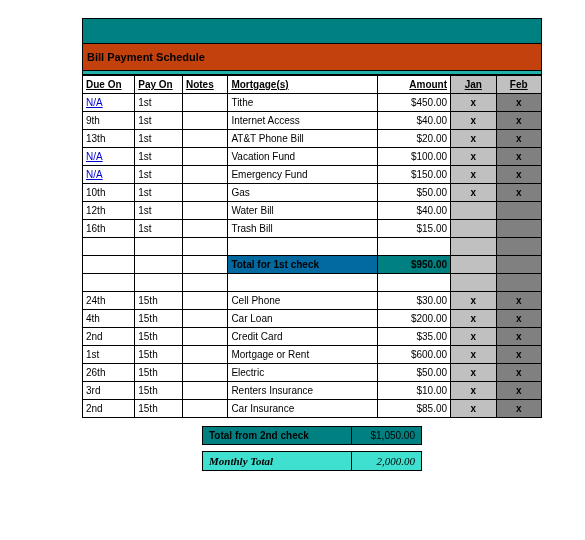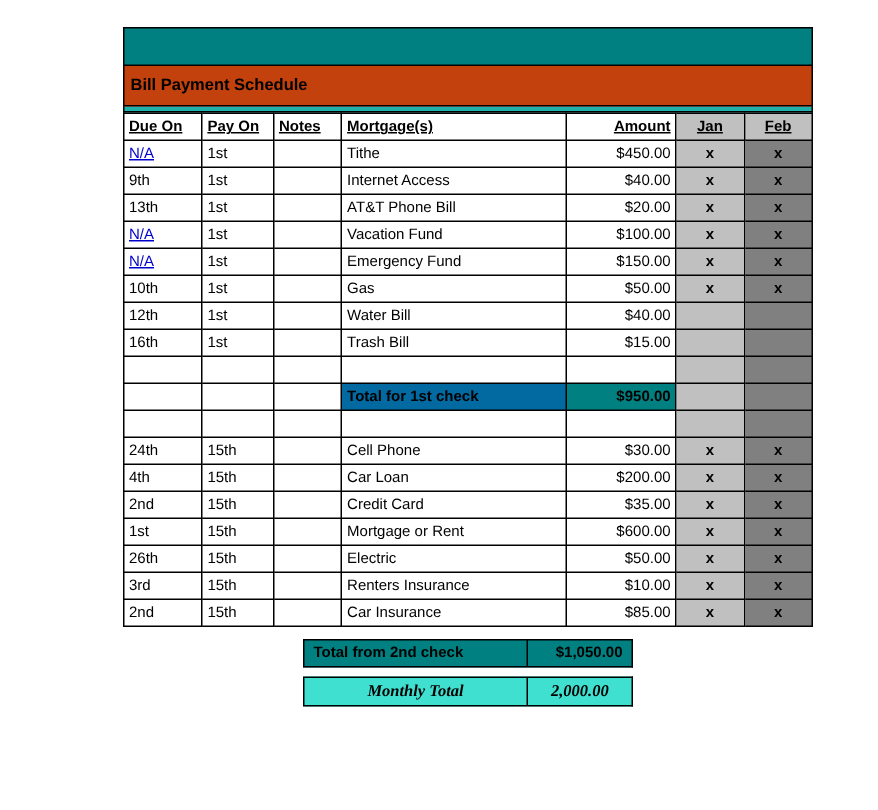--- a/index.html
+++ b/index.html
@@ -107,31 +107,30 @@
     padding: 3px 6px;
     font-weight: bold;
     font-size: 10px;
     width: 150px;
   }
   .summary .val {
     background: #008080;
     border: 1px solid #000;
     border-left: none;
     padding: 3px 6px;
-    font-weight: bold;
+    font-weight: normal;
     font-size: 10px;
     width: 70px;
     text-align: right;
   }
   .summary.alt .lbl, .summary.alt .val {
     background: #40e0d0;
     font-style: italic;
     font-family: "Times New Roman", serif;
     font-size: 11px;
-    text-align: center;
   }
   th.amt-h { text-align: right; }
 </style>
 </head>
 <body>
 
 <div class="sheet">
 
   <div class="banner-dark"></div>
   <div class="title-row">

